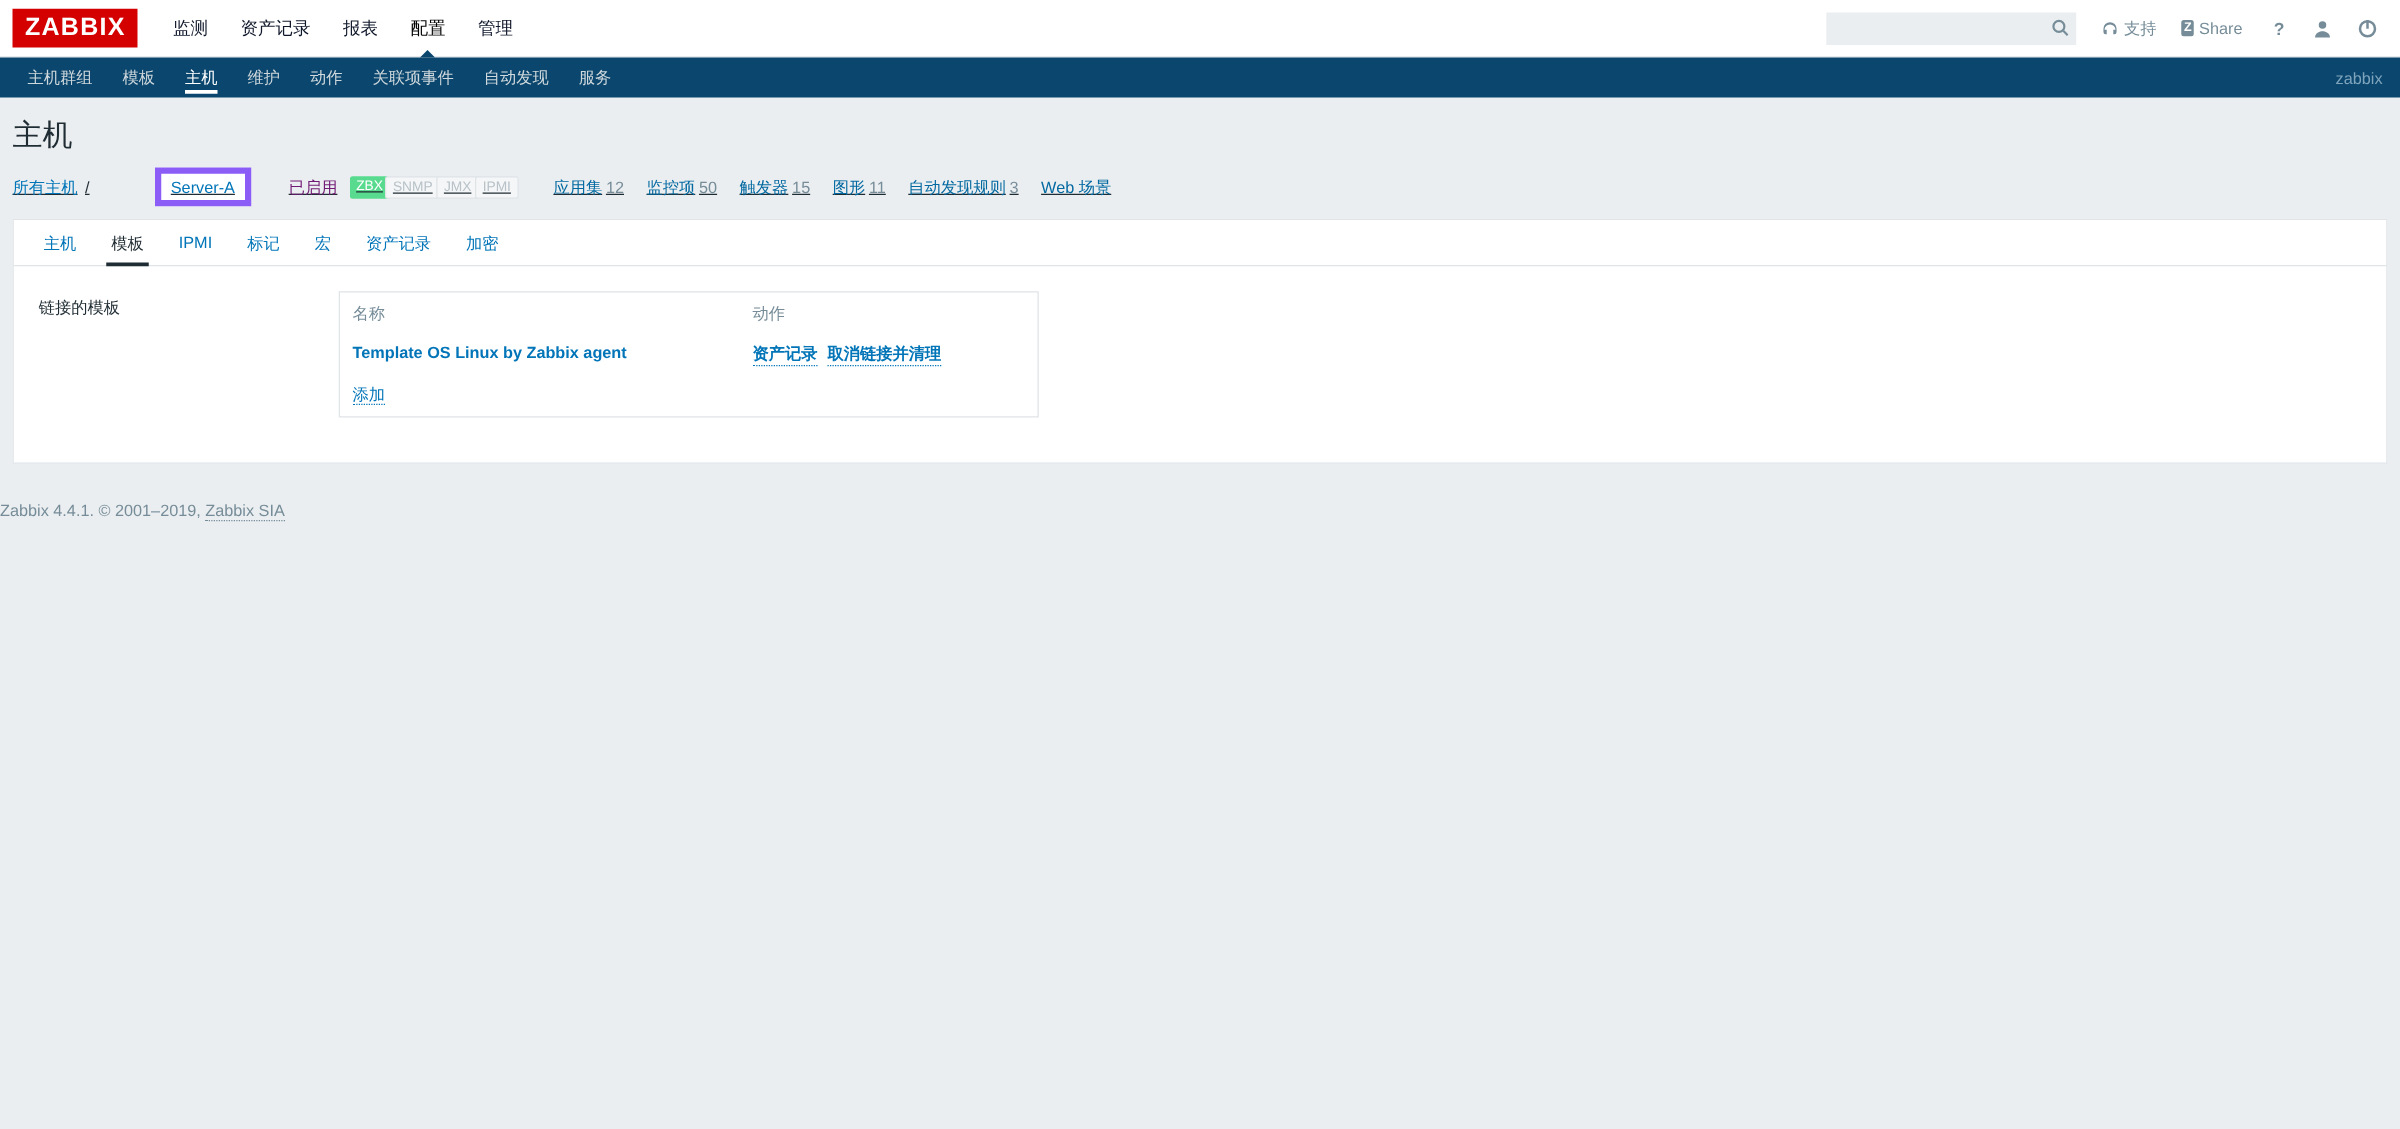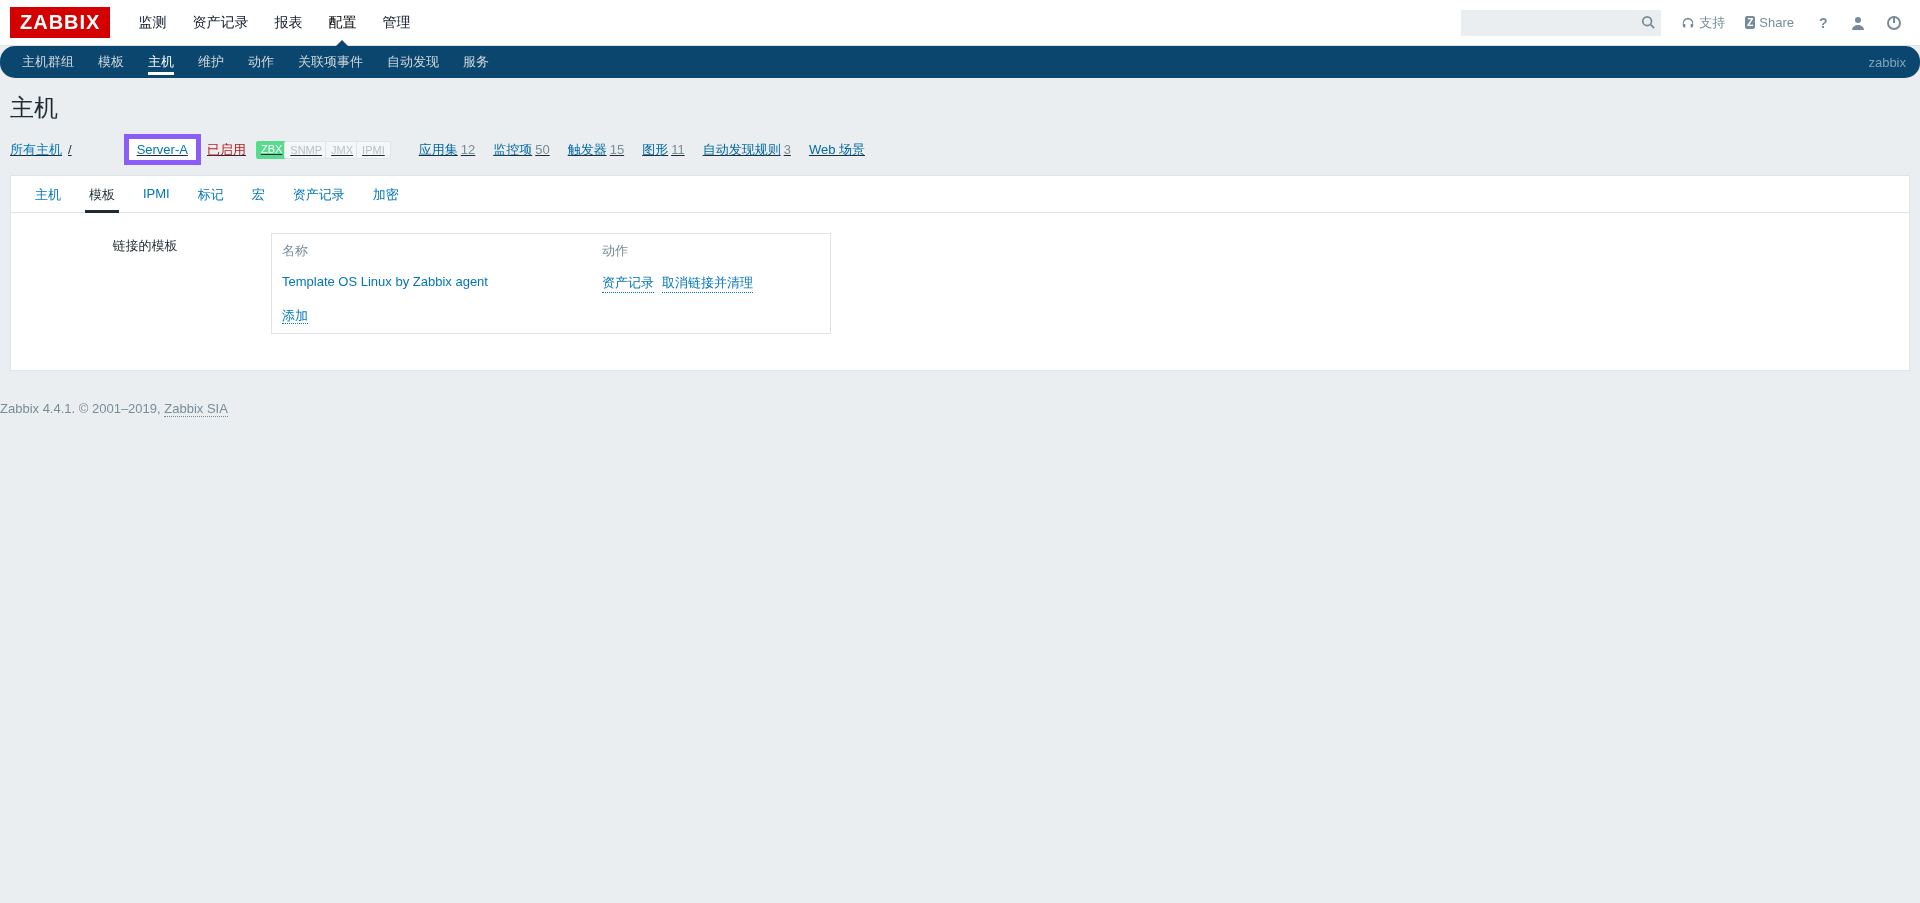--- a/index.html
+++ b/index.html
@@ -14,59 +14,59 @@
 .top-menu-item.active { color: #000; font-weight: 500; }
 .top-menu-item.active::after { content: ""; position: absolute; bottom: -1px; left: 50%; margin-left: -6px; width: 0; height: 0; border-left: 6px solid transparent; border-right: 6px solid transparent; border-bottom: 6px solid #0a466e; }
 .top-right { display: flex; align-items: center; gap: 4px; }
 .search-box { background: #ebeef0; border: none; width: 200px; height: 26px; padding: 0 28px 0 8px; font-size: 13px; position: relative; }
 .search-wrap { position: relative; margin-right: 8px; }
 .search-icon { position: absolute; right: 6px; top: 5px; color: #768d99; }
 .top-link { color: #768d99; padding: 6px 8px; display: flex; align-items: center; gap: 4px; cursor: pointer; font-size: 13px; }
 .icon-btn { color: #768d99; padding: 6px 8px; cursor: pointer; display: flex; align-items: center; }
 
 
-.sub-nav { background: #0a466e; height: 32px; display: flex; align-items: center; padding: 0 10px; justify-content: space-between; border-radius: 15px; }
+.sub-nav { background: #0a466e; height: 32px; display: flex; align-items: center; padding: 0 10px; justify-content: space-between; }
 .sub-menu { display: flex; }
 .sub-menu-item { color: #cfd8dc; padding: 7px 12px; font-size: 13px; cursor: pointer; position: relative; }
 .sub-menu-item.active { color: #fff; }
 .sub-menu-item.active::after { content: ""; position: absolute; bottom: 3px; left: 12px; right: 12px; height: 3px; background: #fff; }
 .sub-right { color: #7fa5bd; font-size: 13px; padding-right: 4px; }
 
 
 .page-title { font-size: 24px; color: #1f2c33; padding: 14px 10px 10px; font-weight: normal; }
 
 
 .filter-bar { padding: 0 10px 10px; display: flex; align-items: center; gap: 4px; font-size: 13px; flex-wrap: wrap; text-decoration: underline; }
 .link { color: #0275b8; cursor: pointer; }
 .crumb-sep { color: #1f2c33; padding: 0 2px; }
 .host-box { background: #ffffff; border: 5px solid #8b5cf6; padding: 3px 8px; color: #0275b8; margin-left: 46px; }
-.status-enabled { color: #b91c1c; margin-left: 2px; margin-right: 6px; }
+.status-enabled { color: #701a75; margin-left: 26px; margin-right: 6px; }
 .tag-zbx { background: #59db8f; color: #fff; padding: 2px 5px; font-size: 11px; border-radius: 2px; }
 .tag-gray { background: #f4f6f7; color: #b8c2c8; padding: 2px 5px; font-size: 11px; border: 1px solid #dfe4e7; border-radius: 2px; margin-left: -3px; }
 .tags { display: flex; gap: 0; margin-right: 10px; }
 .filter-link { color: #0369a1; margin-left: 14px; cursor: pointer; }
 .filter-count { color: #768d99; margin-left: 3px; }
 
 
 .content-card { background: #fff; margin: 0 10px 10px; border: 1px solid #dfe4e7; }
 .tabs { display: flex; border-bottom: 1px solid #dfe4e7; padding: 0 10px; }
 .tab { padding: 10px 4px 8px; margin: 0 10px; color: #0275b8; cursor: pointer; font-size: 13px; position: relative; }
 .tab.active { color: #1f2c33; }
 .tab.active::after { content: ""; position: absolute; bottom: -1px; left: 0; right: 0; height: 3px; background: #1f2c33; }
 
 .form-area { padding: 20px; }
 .form-row { display: flex; align-items: flex-start; margin-bottom: 16px; }
-.form-label { width: 240px; text-align: center; padding-right: 12px; padding-top: 4px; color: #1f2c33; }
+.form-label { width: 240px; text-align: left; padding-right: 12px; padding-top: 4px; color: #1f2c33; }
 .form-field { flex: 1; max-width: 560px; }
 .template-box { border: 1px solid #dfe4e7; }
 .template-header { display: flex; }
 .template-header > div { padding: 8px 10px; color: #768d99; font-size: 13px; }
 .th-name { width: 320px; }
 .template-row { display: flex; }
-.template-row > div { padding: 6px 10px; }
+.template-row > div { padding: 6px 10px; font-weight: bold; }
 .td-name { width: 320px; }
 .td-action { display: flex; gap: 8px; }
 .link-u { color: #0275b8; cursor: pointer; border-bottom: 1px dotted #0275b8; }
 .add-row { padding: 8px 10px; }
 
 .button-row { display: flex; gap: 10px; margin-left: 252px; }
 .btn { padding: 6px 14px; border: 1px solid #0275b8; background: #fff; color: #0275b8; cursor: pointer; font-size: 13px; border-radius: 2px; }
 .btn.primary { background: #0275b8; color: #fff; }
 
 

